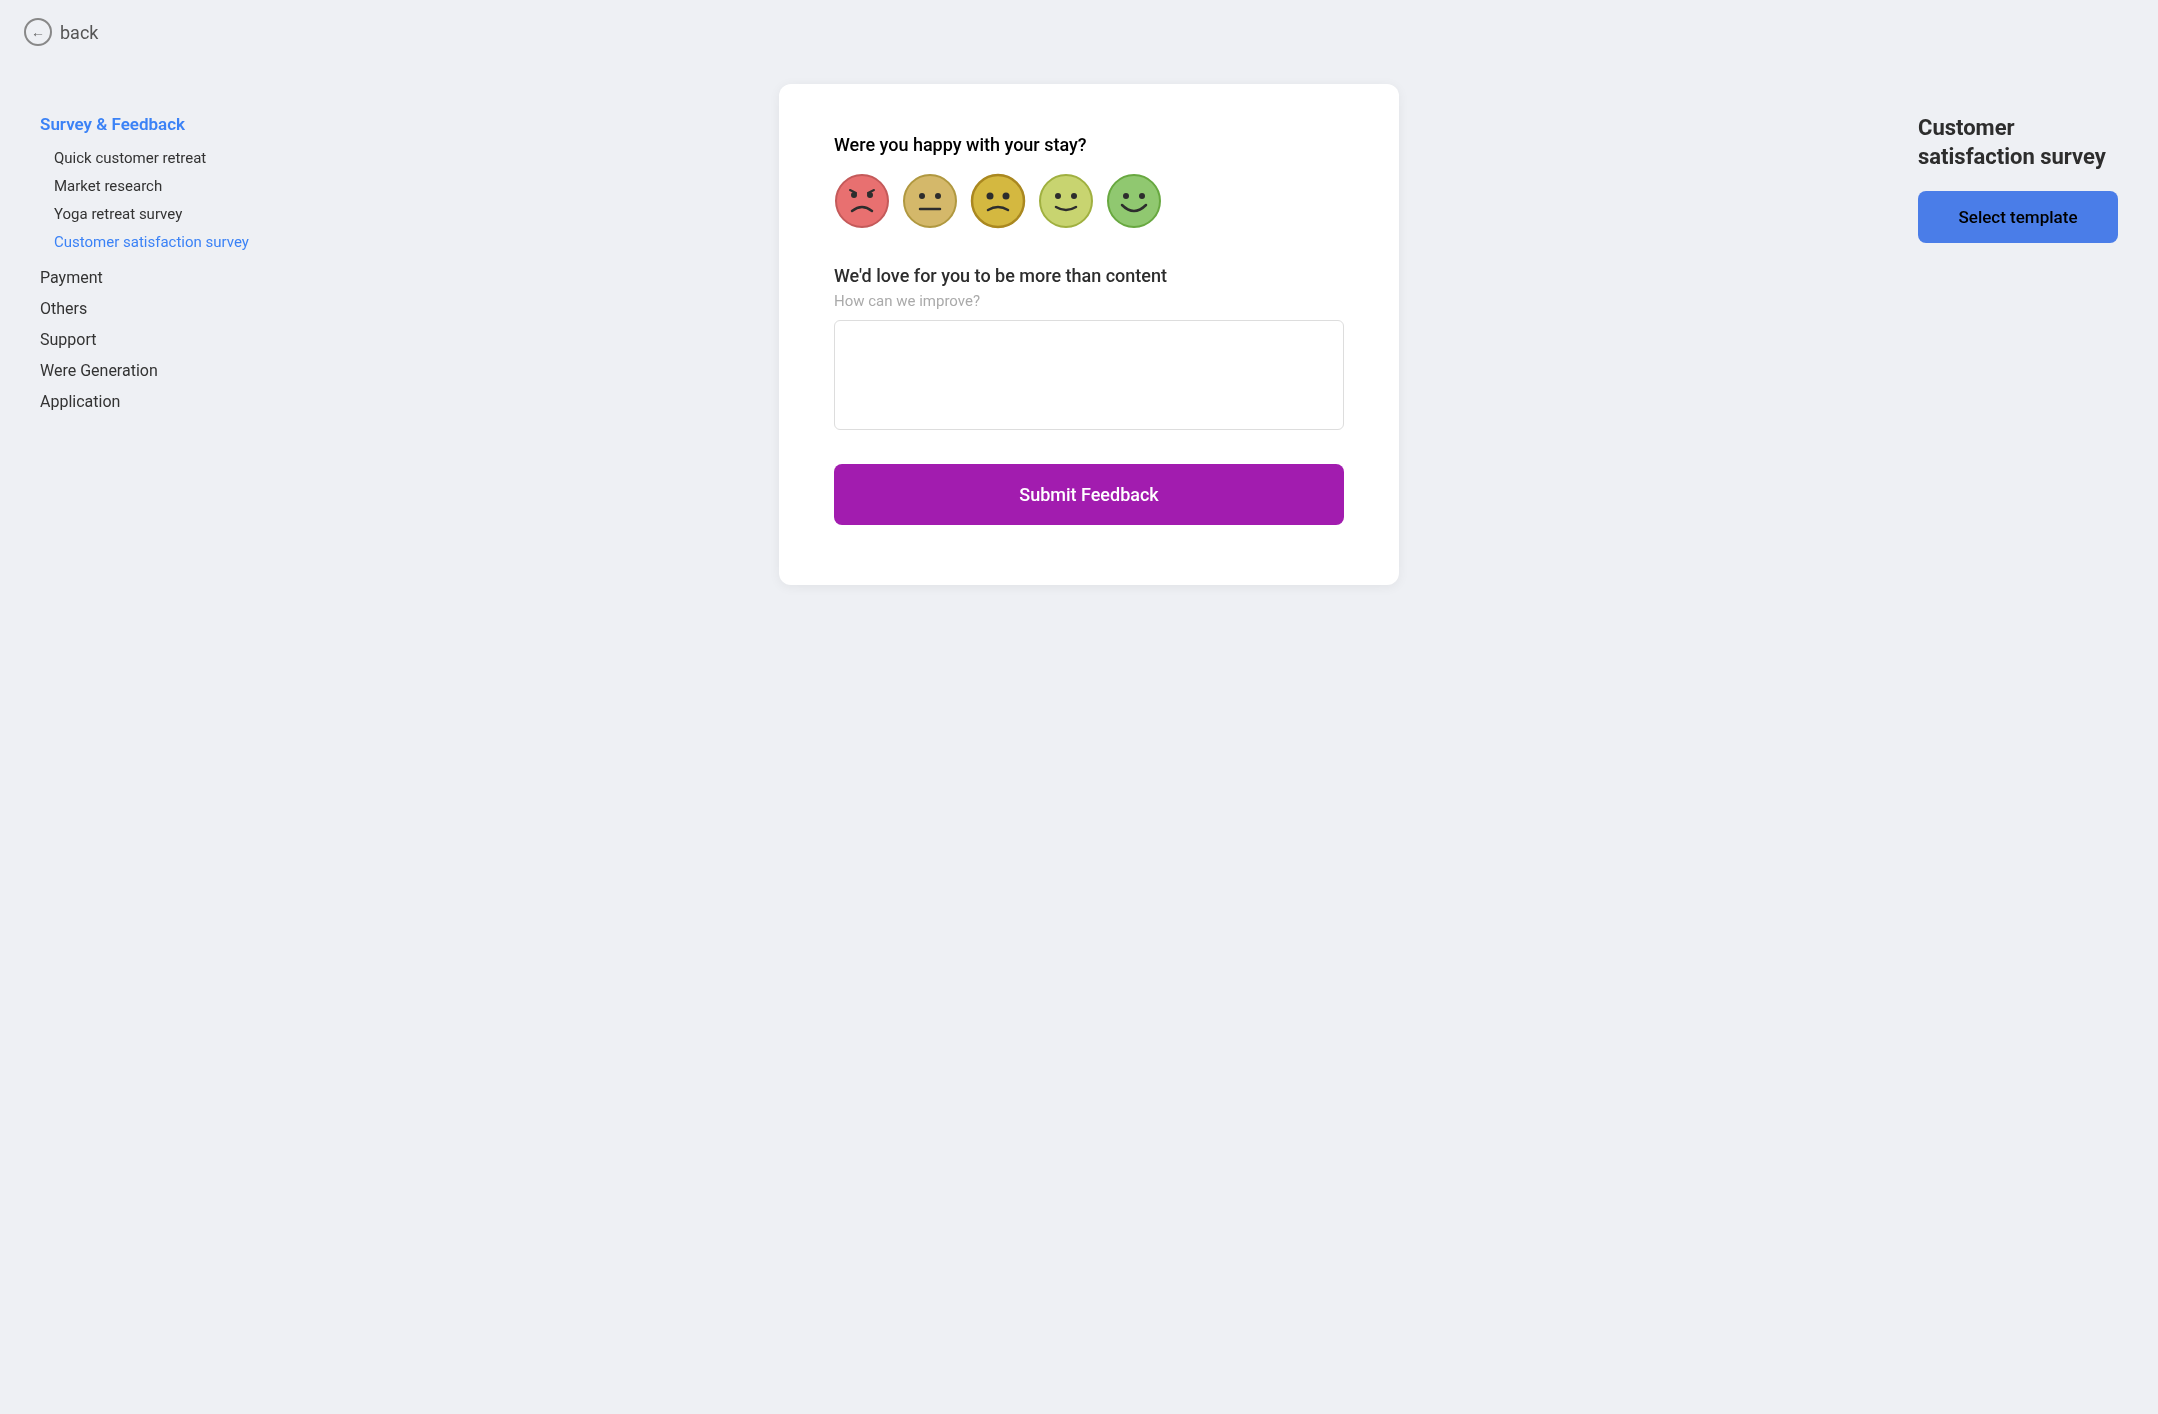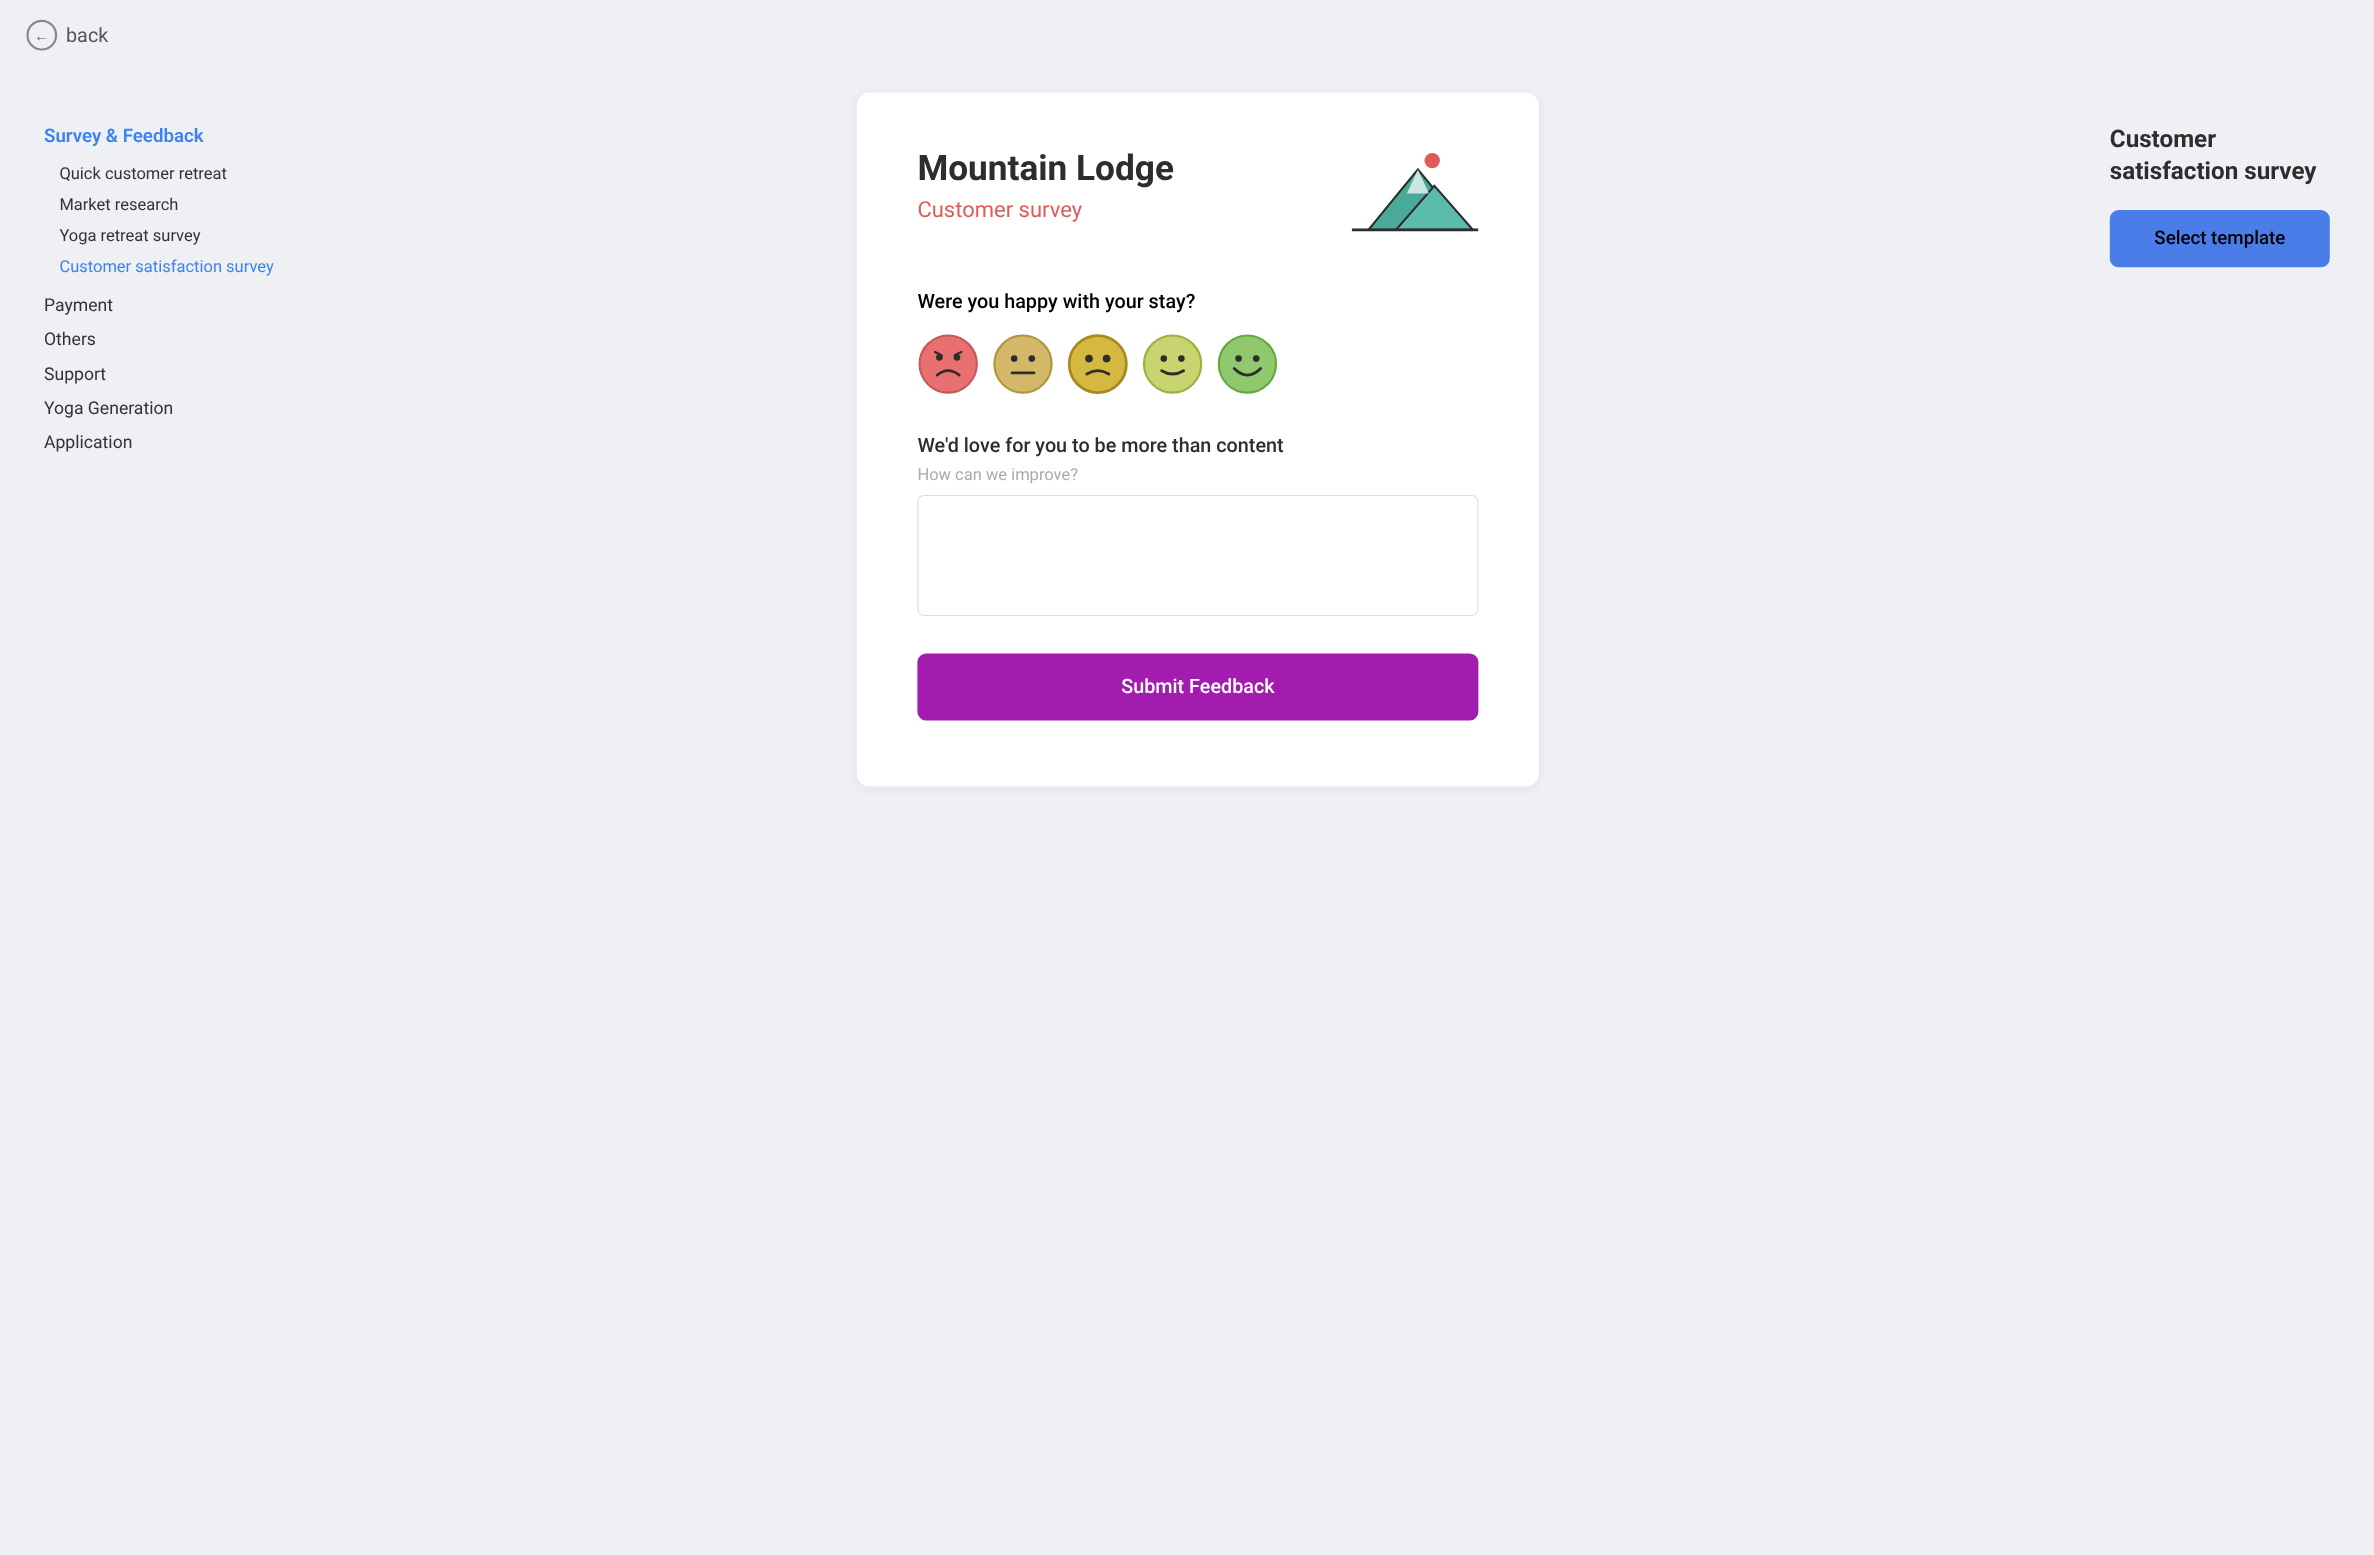--- a/index.html
+++ b/index.html
@@ -209,43 +209,25 @@
     <div class="sidebar-group">
       <div class="sidebar-category">Survey &amp; Feedback</div>
       <div class="sidebar-item">Quick customer retreat</div>
       <div class="sidebar-item">Market research</div>
       <div class="sidebar-item">Yoga retreat survey</div>
       <div class="sidebar-item active">Customer satisfaction survey</div>
     </div>
     <div class="sidebar-top-level">Payment</div>
     <div class="sidebar-top-level">Others</div>
     <div class="sidebar-top-level">Support</div>
-    <div class="sidebar-top-level">Yoga Generation</div>
+    <div class="sidebar-top-level">Were Generation</div>
     <div class="sidebar-top-level">Application</div>
   </nav>
 
   <div class="preview-card">
-    <div class="card-header">
-      <div>
-        <div class="card-title">Mountain Lodge</div>
-        <div class="card-subtitle">Customer survey</div>
-      </div>
-      <svg class="mountain-illustration" viewBox="0 0 130 90" xmlns="http://www.w3.org/2000/svg">
-
-        <circle cx="88" cy="12" r="7" fill="#e05a5a"></circle>
-
-        <polygon points="30,75 75,20 120,75" fill="#4aaa99" stroke="#2d2d2d" stroke-width="2"></polygon>
-
-        <polygon points="55,75 90,35 125,75" fill="#5bbcaa" stroke="#2d2d2d" stroke-width="2"></polygon>
-
-        <polygon points="75,20 65,42 85,42" fill="#fff" opacity="0.7"></polygon>
-
-        <line x1="15" y1="75" x2="130" y2="75" stroke="#2d2d2d" stroke-width="2.5"></line>
-      </svg>
-    </div>
 
     <div class="question-label">Were you happy with your stay?</div>
 
     <div class="emoji-row">
 
       <svg class="emoji-face" viewBox="0 0 56 56" xmlns="http://www.w3.org/2000/svg">
         <circle cx="28" cy="28" r="26" fill="#e87070" stroke="#c45a5a" stroke-width="2"></circle>
         <circle cx="20" cy="22" r="3" fill="#2d2d2d"></circle>
         <circle cx="36" cy="22" r="3" fill="#2d2d2d"></circle>
         <path d="M18 38 Q28 30 38 38" stroke="#2d2d2d" stroke-width="2.5" fill="none" stroke-linecap="round"></path>

